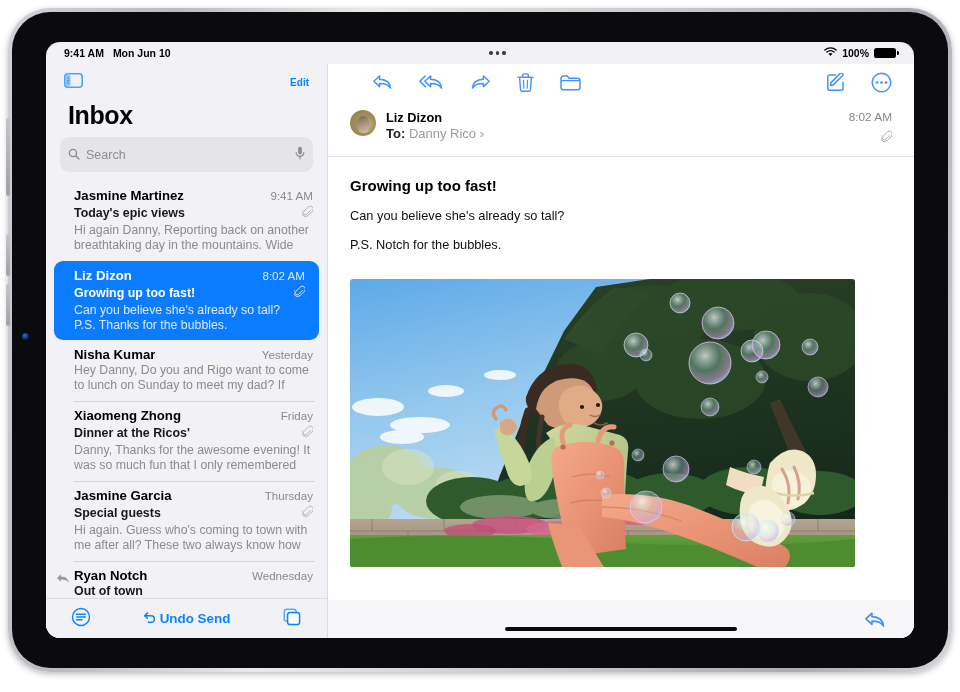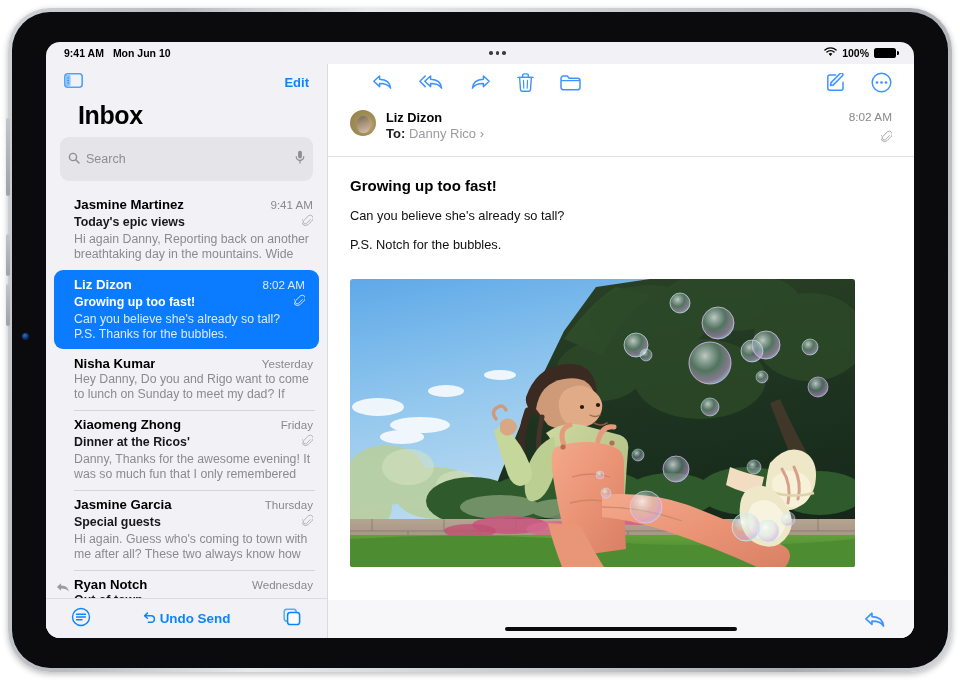--- a/index.html
+++ b/index.html
@@ -78,26 +78,26 @@
     width: 282px; height: 100%;
     background: #f2f2f6;
     display: flex; flex-direction: column;
     position: relative;
     border-right: 1px solid #d9d9de;
   }
   #sidebar-nav {
     height: 36px; display: flex; align-items: center; justify-content: space-between;
     padding: 0 18px;
   }
-  #edit-button { color: #0b84ff; font-size: 13px; font-weight: 600; cursor: pointer; }
-  #inbox-title { font-size: 25px; font-weight: bold; letter-spacing: -0.4px; padding: 1px 18px 7px 32px; color: #000; }
+  #edit-button { color: #0b84ff; font-size: 10px; font-weight: 600; cursor: pointer; }
+  #inbox-title { font-size: 25px; font-weight: bold; letter-spacing: -0.4px; padding: 1px 18px 7px 22px; color: #000; }
 
   #search-wrap { padding: 0 14px 9px 14px; }
   #search-field {
-    height: 44px; border-radius: 9px; background: #e4e4e9;
+    height: 35px; border-radius: 9px; background: #e4e4e9;
     display: flex; align-items: center; gap: 6px; padding: 0 8px;
   }
   #search-placeholder { flex: 1; font-size: 12.5px; color: #8d8d93; }
 
   #mail-list { flex: 1; overflow: hidden; }
   .mail-row {
     position: relative;
     padding: 7px 14px 7px 28px;
     cursor: pointer;
   }

